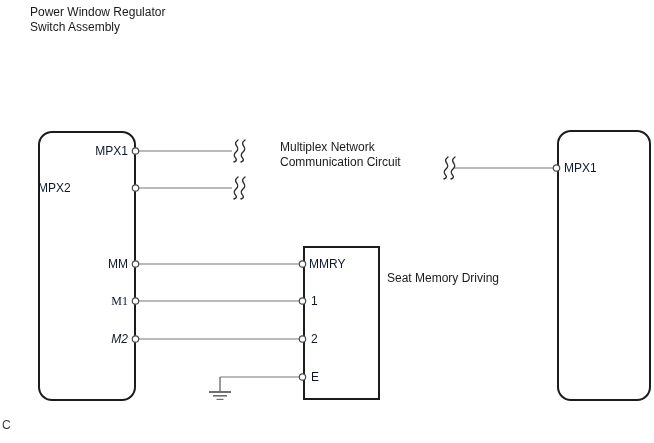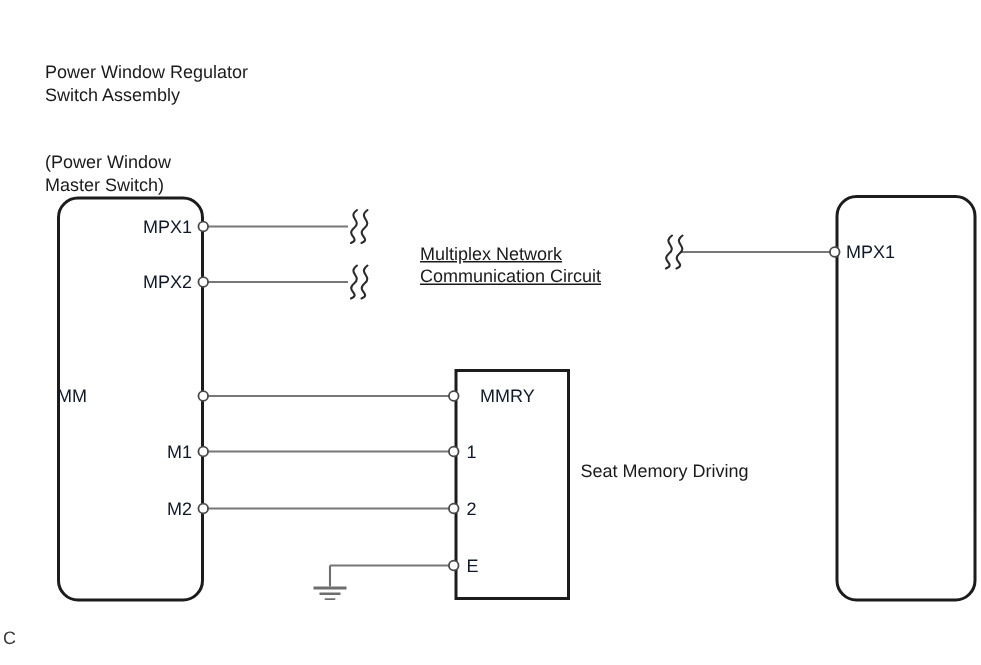--- a/index.html
+++ b/index.html
@@ -11,21 +11,20 @@
     font-family: "Liberation Sans", sans-serif;
     color: #1a1a1a;
     overflow: hidden;
   }
   .txt {
     position: absolute;
     font-size: 12px;
     line-height: 15px;
     color: #1a1a1a;
     white-space: normal;
-    margin-top: 36px;
   }
   .term-label {
     position: absolute;
     font-size: 12px;
     line-height: 14px;
     color: #0f172a;
     white-space: nowrap;
   }
   .block {
     position: absolute;
@@ -45,21 +44,20 @@
     font-size: 12px;
     color: #3a3a3a;
   }
 </style>
 </head>
 <body>
 
 <div id="stage">
 
   <div class="txt" style="left:30px; top:5px; width:170px;">Power Window Regulator Switch Assembly</div>
-  <div class="txt" style="left:30px; top:65px; width:110px;">(Power Window Master Switch)</div>
 
 
   <div class="block rounded" style="left:38px; top:131px; width:98px; height:270px;"></div>
   <div class="block rounded" style="left:557px; top:130px; width:94px; height:271px;"></div>
   <div class="block" style="left:303px; top:246px; width:77px; height:154px;"></div>
 
   <svg id="wire-layer" viewBox="0 0 654 443" xmlns="http://www.w3.org/2000/svg">
 
     <line x1="135" y1="151" x2="232" y2="151" stroke="#777777" stroke-width="1.2"></line>
     <line x1="135" y1="188" x2="232" y2="188" stroke="#777777" stroke-width="1.2"></line>
@@ -100,30 +98,30 @@
       <circle cx="135.5" cy="339" r="3.2"></circle>
       <circle cx="302.5" cy="264" r="3.2"></circle>
       <circle cx="302.5" cy="301" r="3.2"></circle>
       <circle cx="302.5" cy="339" r="3.2"></circle>
       <circle cx="302.5" cy="377" r="3.2"></circle>
       <circle cx="556.5" cy="168" r="3.2"></circle>
     </g>
   </svg>
 
   <div class="term-label" style="left:38px; top:144px; width:90px; text-align:right;">MPX1</div>
-  <div class="term-label" style="left:38px; top:181px; width:90px; text-align:right;">MPX2</div>
-  <div class="term-label" style="left:38px; top:257px; width:90px; text-align:left;">MM</div>
-  <div class="term-label" style="left:38px; top:294px; width:90px; text-align:right;">M1</div>
-  <div class="term-label" style="left:38px; top:332px; width:90px; text-align:right;">M2</div>
+  <div class="term-label" style="left:38px; top:181px; width:90px; ">MPX2</div>
+  <div class="term-label" style="left:38px; top:257px; width:90px; text-align:right;">MM</div>
+  <div class="term-label" style="left:38px; top:294px; width:90px; text-align:right;font-family:Liberation Serif, serif;">M1</div>
+  <div class="term-label" style="left:38px; top:332px; width:90px; text-align:right;font-style:italic;">M2</div>
 
-  <div class="term-label" style="left:320px; top:257px;">MMRY</div>
+  <div class="term-label" style="left:309px; top:257px;">MMRY</div>
   <div class="term-label" style="left:311px; top:294px;">1</div>
   <div class="term-label" style="left:311px; top:332px;">2</div>
   <div class="term-label" style="left:311px; top:370px;">E</div>
 
   <div class="term-label" style="left:564px; top:161px;">MPX1</div>
 
-  <div class="txt" style="left:280px; top:126px; width:170px;text-decoration:underline;">Multiplex Network Communication Circuit</div>
+  <div class="txt" style="left:280px; top:140px; width:170px;">Multiplex Network Communication Circuit</div>
   <div class="txt" style="left:387px; top:271px; width:150px;">Seat Memory Driving</div>
 
   <div class="footer-c" style="left:2px; top:418px;">C</div>
 
 </div>
 
 </body></html>

